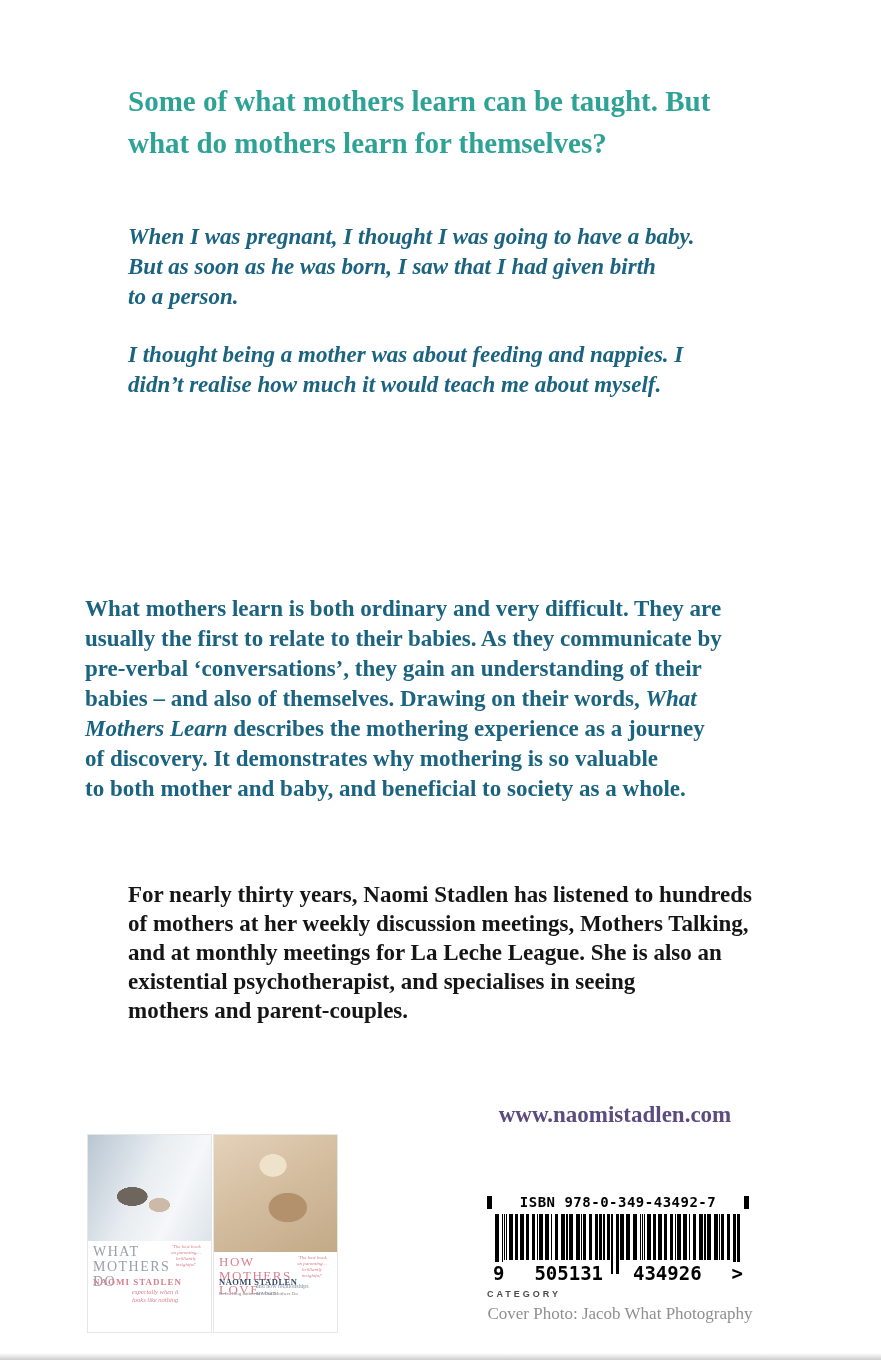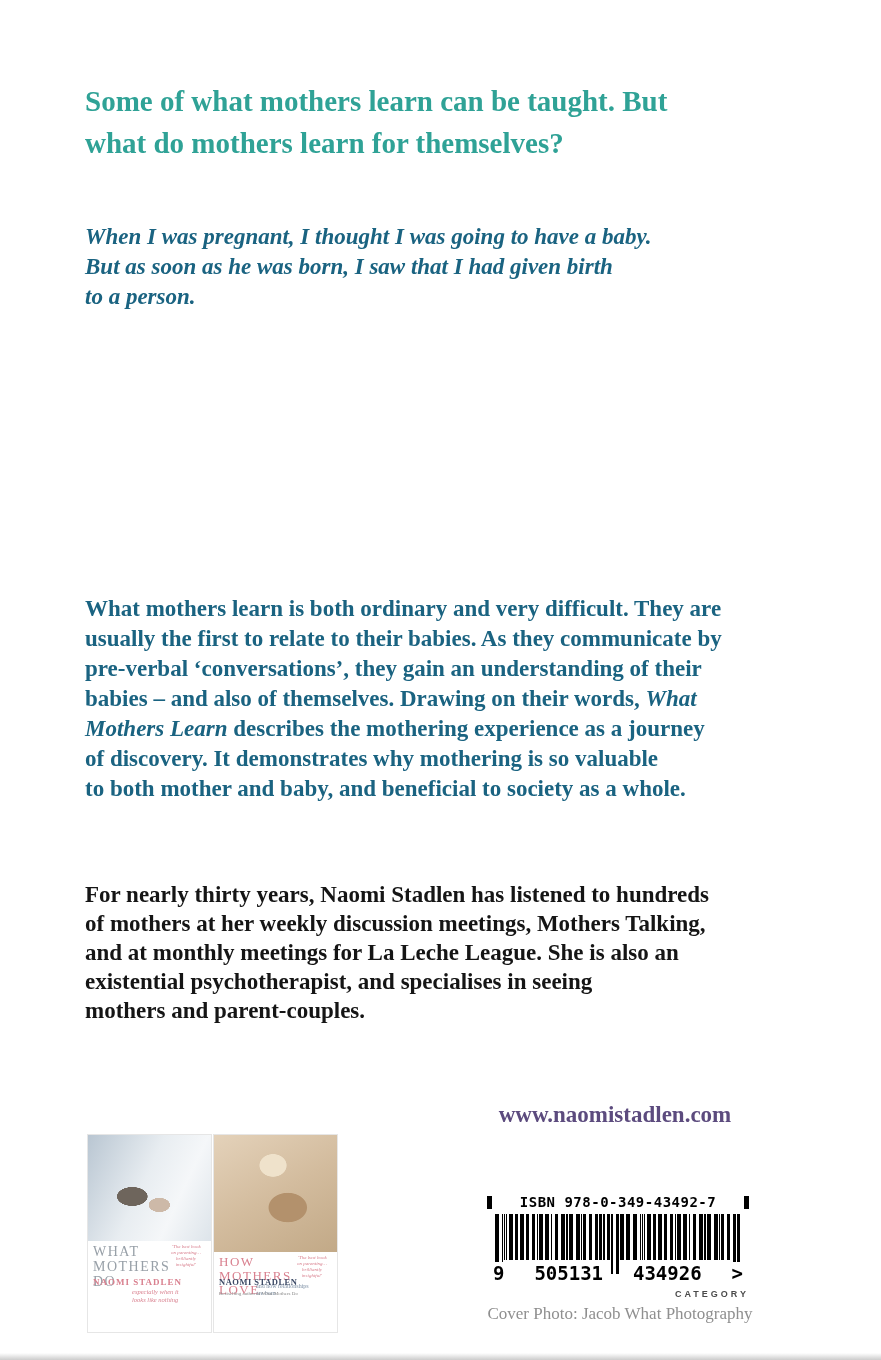--- a/index.html
+++ b/index.html
@@ -2,21 +2,21 @@
 <html style="--heading: #2fa296; --quote: #1a6381; --description: #1a6381; --bio: #151515; --website: #5c4b7e; --credit: #8f8f8f; --cover-pink: #d9808f; --cover-gray: #98a0a8; --cover-navy: #3c4a66; --cover-slate: #7e90a5;"><head>
 <meta charset="utf-8">
 <style>
   html,body{margin:0;padding:0;background:#e9e9e9;}
   .page{position:relative;width:881px;height:1360px;margin:0 auto;background:#ffffff;overflow:hidden;
         font-family:"Liberation Serif",serif;}
   .page::after{content:"";position:absolute;left:0;right:0;bottom:0;height:7px;
         background:linear-gradient(#ffffff,#cccccc);}
 
   .abs{position:absolute;}
-  .prelines{white-space:pre-line;}
+  .prelines{white-space:pre-line;margin-left:43px;}
 
   .heading{left:85px;top:80px;width:710px;
         font-weight:bold;font-size:29px;line-height:42px;
         color:var(--heading,#2fa296);}
 
   .quote{left:85px;width:700px;font-weight:bold;font-style:italic;
         font-size:23px;line-height:30px;color:var(--quote,#1a6381);}
   .quote1{top:222px;}
   .quote2{top:340px;}
   .quote3{top:430px;}
@@ -41,21 +41,21 @@
   .isbn-row::before,.isbn-row::after{content:"";position:absolute;top:2px;width:5px;height:13px;background:#000;}
   .isbn-row::before{left:0;}
   .isbn-row::after{right:0;}
   .bars{margin-top:3px;height:46px;display:flex;justify-content:center;align-items:flex-start;}
   .bars .bar{display:inline-block;height:46px;background:#000;}
   .bars .bar.tall{height:60px;}
   .digits{display:flex;justify-content:space-between;align-items:flex-start;padding:0 4px;margin-top:2px;
         font-family:"DejaVu Sans Mono",monospace;font-weight:bold;font-size:19px;color:#000;}
   .digits span{background:#fff;padding:0 2px;position:relative;}
 
-  .category{left:487px;top:1289px;width:262px;text-align:right;
+  .category{left:487px;top:1289px;width:262px;text-align:left;
         font-family:"Liberation Sans",sans-serif;font-weight:bold;font-size:9px;
         letter-spacing:3px;color:#4a4a4a;}
 
   .credit{left:450px;top:1304px;width:340px;text-align:center;
         font-size:17px;color:var(--credit,#8f8f8f);}
 
   
   .thumb{top:1135px;width:123px;height:197px;background:#fff;box-shadow:0 0 0 1px #e6e6e6;}
   .thumb1{left:88px;}
   .thumb2{left:214px;}
@@ -90,20 +90,23 @@
 <body>
 
 <div class="page">
 
   <div class="abs heading prelines">Some of what mothers learn can be taught. But
 what do mothers learn for themselves?</div>
 
   <div class="abs quote quote1 prelines">When I was pregnant, I thought I was going to have a baby.
 But as soon as he was born, I saw that I had given birth
 to a person.</div>
+  <div class="abs quote quote2 prelines">I thought being a mother was about feeding and nappies. I
+didn’t realise how much it would teach me about myself.
+</div>
 
   <div class="abs description"><span>What mothers learn is both ordinary and very difficult. They are</span><br><span>usually the first to relate to their babies. As they communicate by</span><br><span>pre-verbal ‘conversations’, they gain an understanding of their</span><br><span>babies – and also of themselves. Drawing on their words, </span><span style="font-style: italic;">What</span><br><span style="font-style: italic;">Mothers Learn</span><span> describes the mothering experience as a journey</span><br><span>of discovery. It demonstrates why mothering is so valuable</span><br><span>to both mother and baby, and beneficial to society as a whole.</span></div>
 
   <div class="abs bio prelines">For nearly thirty years, Naomi Stadlen has listened to hundreds
 of mothers at her weekly discussion meetings, Mothers Talking,
 and at monthly meetings for La Leche League. She is also an
 existential psychotherapist, and specialises in seeing
 mothers and parent-couples.</div>
 
   <div class="abs website">www.naomistadlen.com</div>

